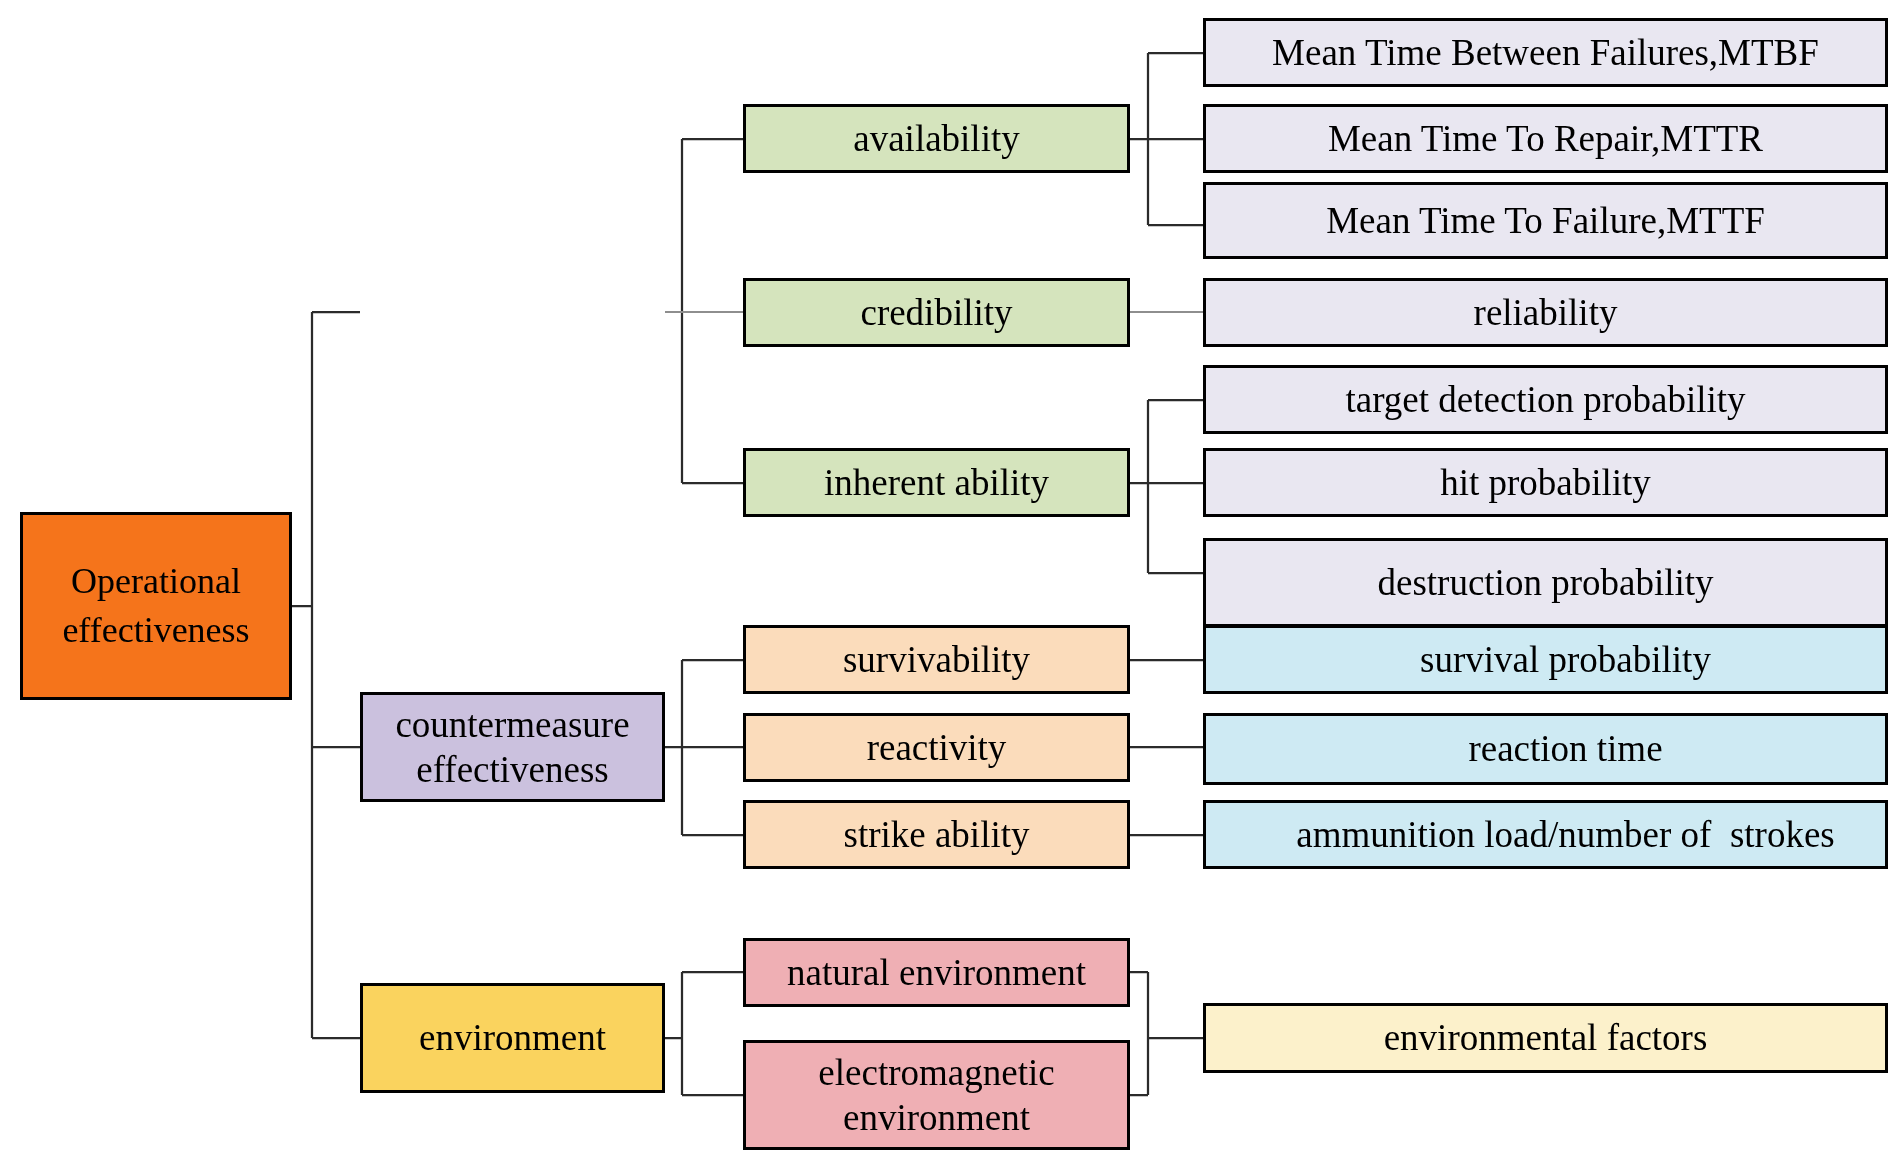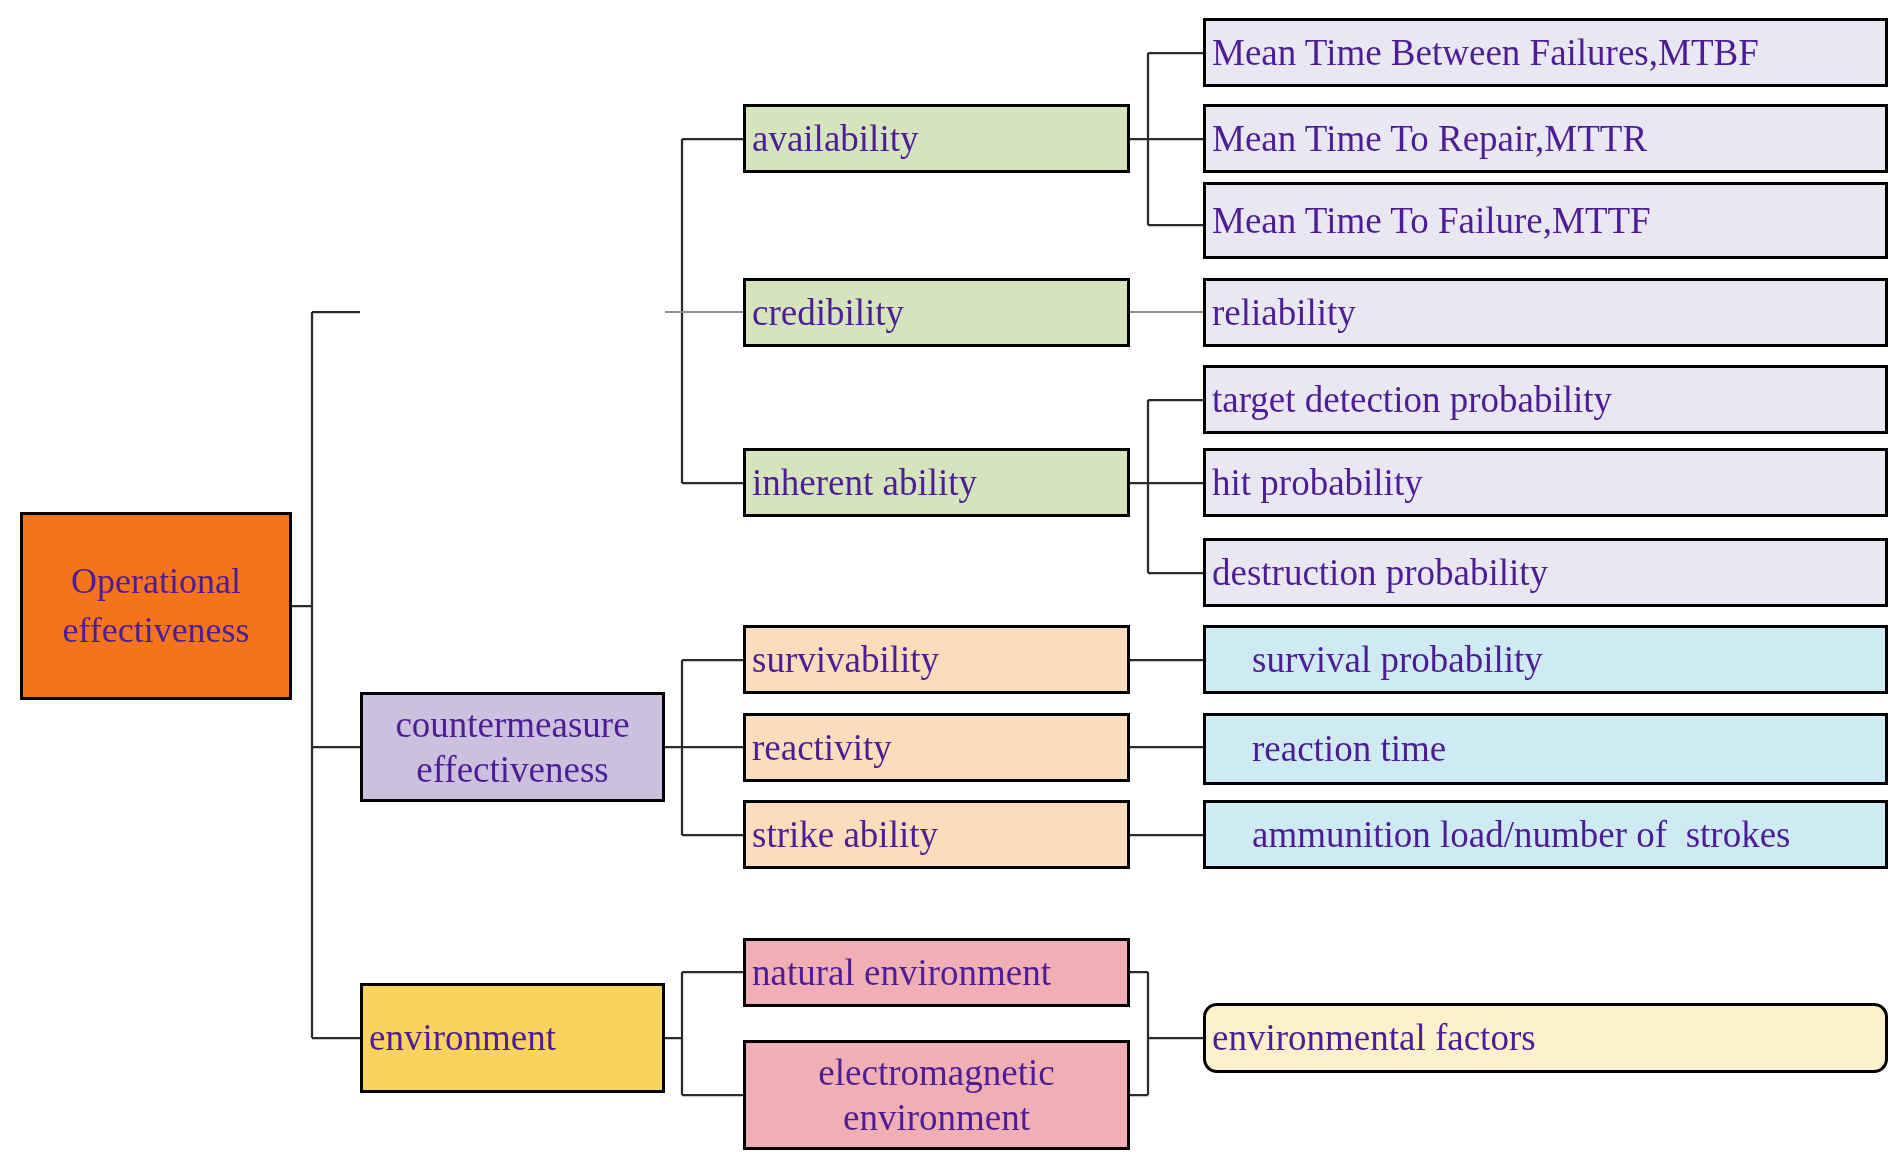--- a/index.html
+++ b/index.html
@@ -6,39 +6,39 @@
   #stage{
     position:relative;
     width:1901px;height:1167px;
     background:#ffffff;
     overflow:hidden;
     font-family:"Liberation Serif","DejaVu Serif",serif;
   }
   #wires{position:absolute;left:0;top:0;width:1901px;height:1167px;}
   .node{
     position:absolute;
-    display:flex;align-items:center;justify-content:flex-start;
+    display:flex;align-items:center;justify-content:center;
     text-align:center;
     border:3px solid #000;
     box-sizing:border-box;
-    color:#4c1d95;
+    color:#000000;
     font-size:37px;line-height:1.22;
     white-space:pre-wrap;
   }
   .node span{display:block;padding:0 6px;}
   .root{background:var(--orange);font-size:36px;line-height:1.35;}
   .cyan{background:var(--cyan);}
   .lavender{background:var(--lavender);}
   .yellow{background:var(--yellow);}
   .green{background:var(--green);}
   .peach{background:var(--peach);}
   .pink{background:var(--pink);}
   .leafgray{background:var(--leafgray);}
   .lightblue{background:var(--lightblue);padding-left:40px;}
-  .cream{background:var(--cream);border-radius:14px;}
+  .cream{background:var(--cream);}
   path{fill:none;}
   .wire-dark{stroke:var(--line-dark);stroke-width:2.25;}
   .wire-gray{stroke:var(--line-gray);stroke-width:2;}
 </style>
 </head>
 <body>
 
 <div id="stage">
 
   <svg id="wires" viewBox="0 0 1901 1167" xmlns="http://www.w3.org/2000/svg">
@@ -114,21 +114,21 @@
   <div class="node leafgray" style="left:1203px;top:278px;width:685px;height:69px">
     <span>reliability</span>
   </div>
 
   <div class="node leafgray" style="left:1203px;top:365px;width:685px;height:69px">
     <span>target detection probability</span>
   </div>
   <div class="node leafgray" style="left:1203px;top:448px;width:685px;height:69px">
     <span>hit probability</span>
   </div>
-  <div class="node leafgray" style="left:1203px;top:538px;width:685px;height:69px">
+  <div class="node leafgray" style="left:1203px;top:538px;width:685px;height:89px">
     <span>destruction probability</span>
   </div>
 
   <div class="node lightblue" style="left:1203px;top:625px;width:685px;height:69px">
     <span>survival probability</span>
   </div>
   <div class="node lightblue" style="left:1203px;top:713px;width:685px;height:72px">
     <span>reaction time</span>
   </div>
   <div class="node lightblue" style="left:1203px;top:800px;width:685px;height:69px">

